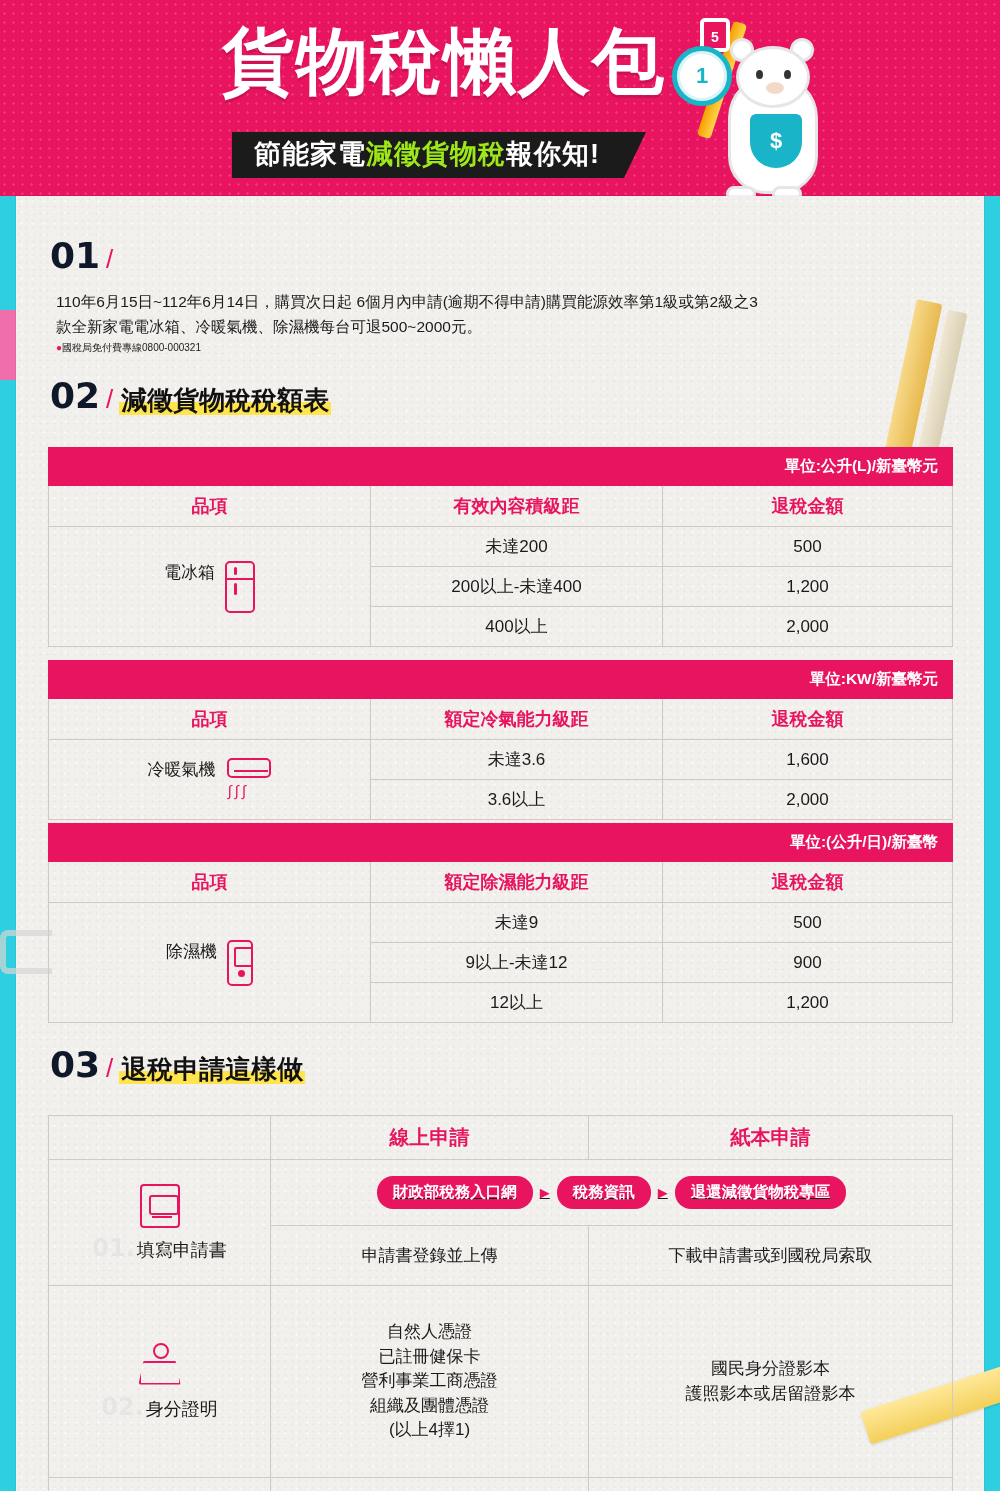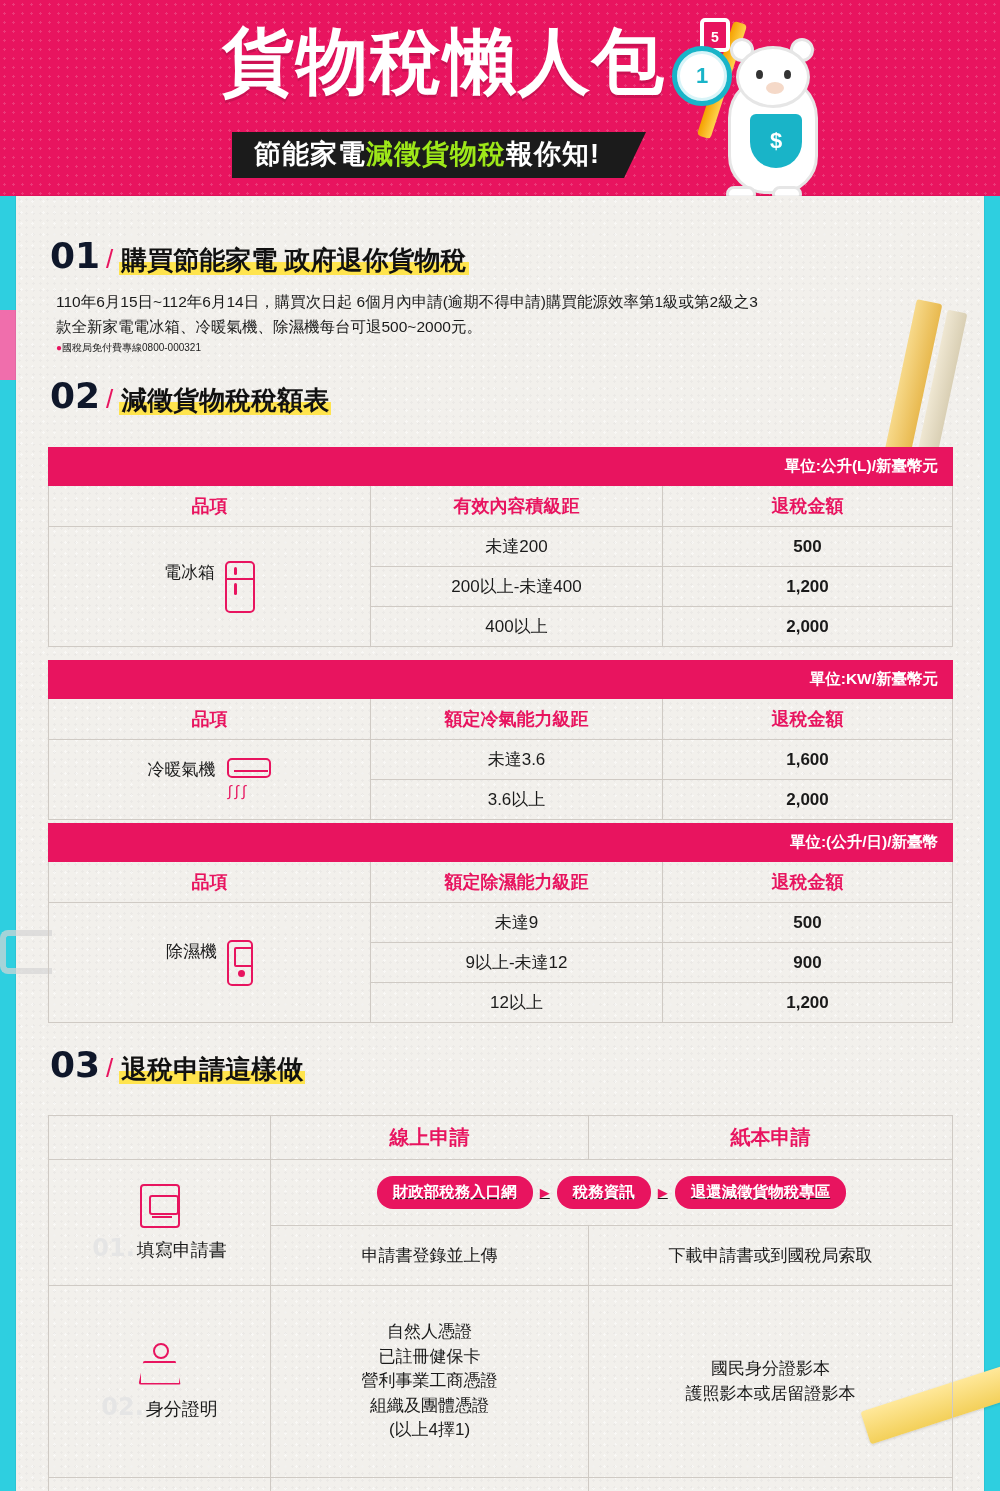--- a/index.html
+++ b/index.html
@@ -158,21 +158,21 @@
     padding:8px;
   }
   .unit-row td {
     background:#e8145f; color:#ffffff; font-weight:bold; font-size:15.5px;
     text-align:right; padding-right:14px; border:1px solid #e8145f; height:30px;
   }
   .hdr-row td {
     color:#e8145f; font-weight:bold; font-size:18px; height:34px;
   }
   .item-cell { font-size:19px; }
-  .amt { font-weight:bold; font-size:18px; }
+  .amt { font-weight:normal; font-size:18px; }
   .rowh { height:38px; }
 
   .icon-box { display:inline-flex; align-items:flex-start; gap:10px; }
 
   
   .ic-fridge {
     width:30px; height:52px; border:2.5px solid #e8145f; border-radius:5px;
     position:relative; display:inline-block;
   }
   .ic-fridge:before {
@@ -309,23 +309,20 @@
 <div id="sheet"></div>
 
 <div class="pencil-a"></div>
 <div class="pencil-b"></div>
 <div class="clip2"></div>
 <div class="ruler"></div>
 
 <div class="sec-head" style="left:50px; top:238px;">
   <span class="sec-num">01</span>
   <span class="sec-slash">/</span>
-  <span class="sec-title">
-    <span class="hl">購買節能家電  政府退你貨物稅</span>
-  </span>
 </div>
 
 <div id="s1-body">
   <div>
     <span class="bold">110年6月15日~112年6月14日</span><span>，購買次日起  6個月內申請(逾期不得申請)購買能源效率第1級或第2級之3</span>
   </div>
   <div>
     <span>款全新家電電冰箱、冷暖氣機、除濕機每台</span><span class="bold">可退500~2000元。</span>
   </div>
   <div class="line3">

